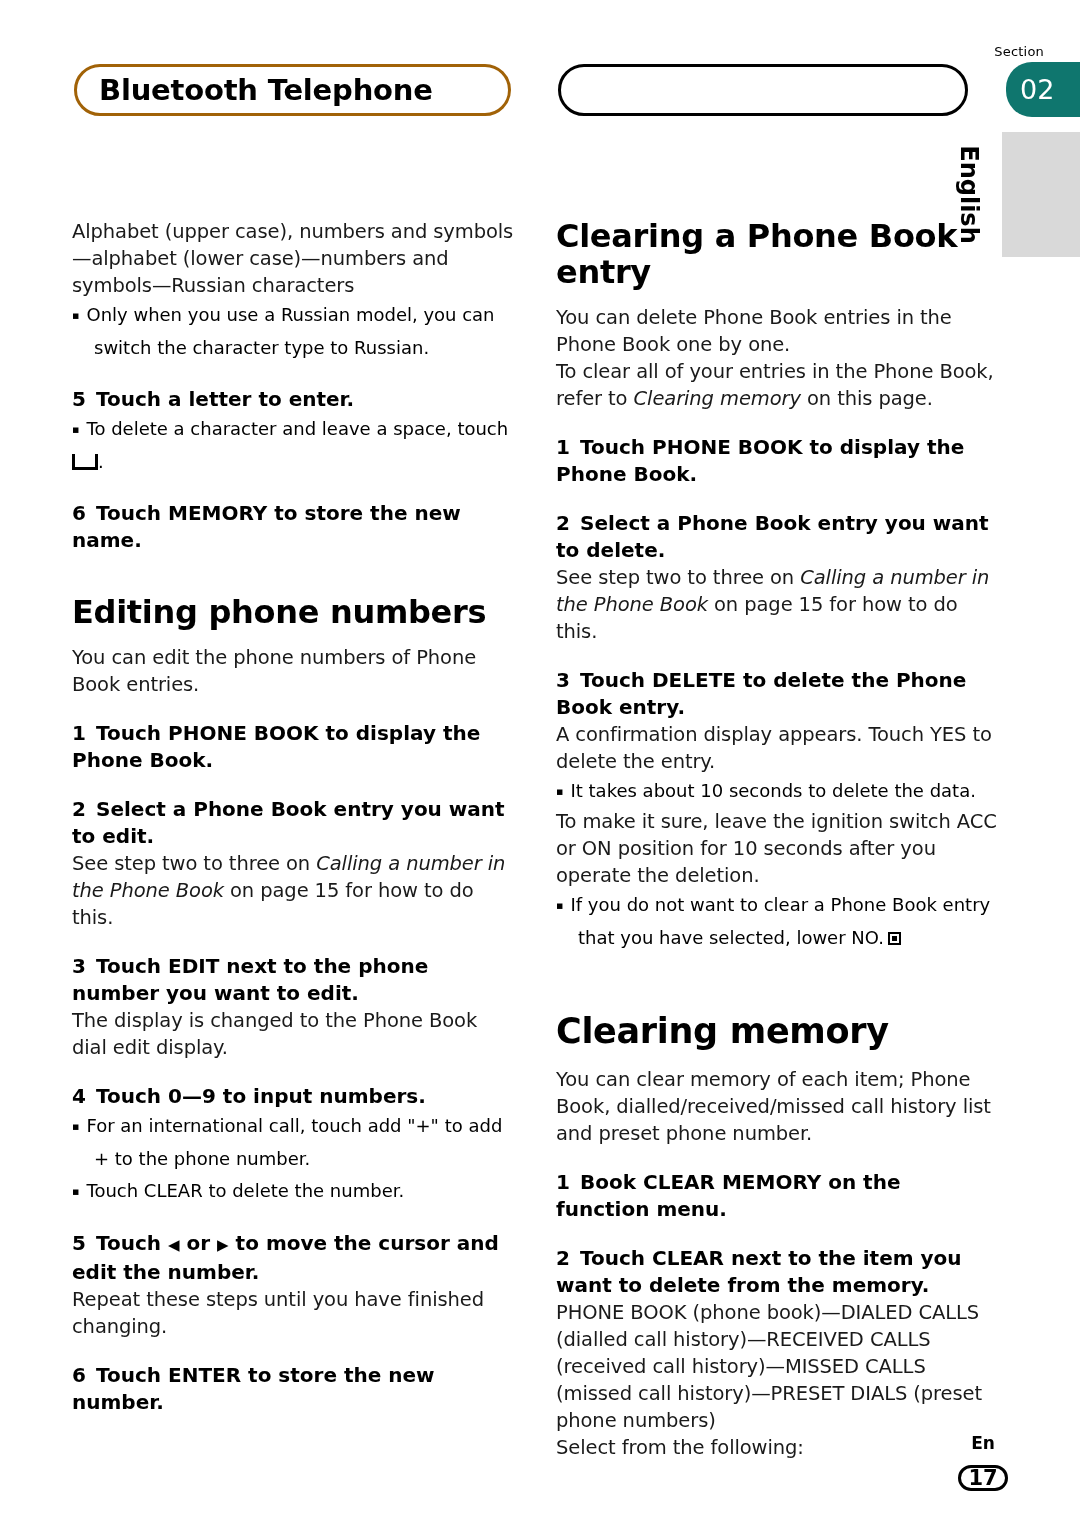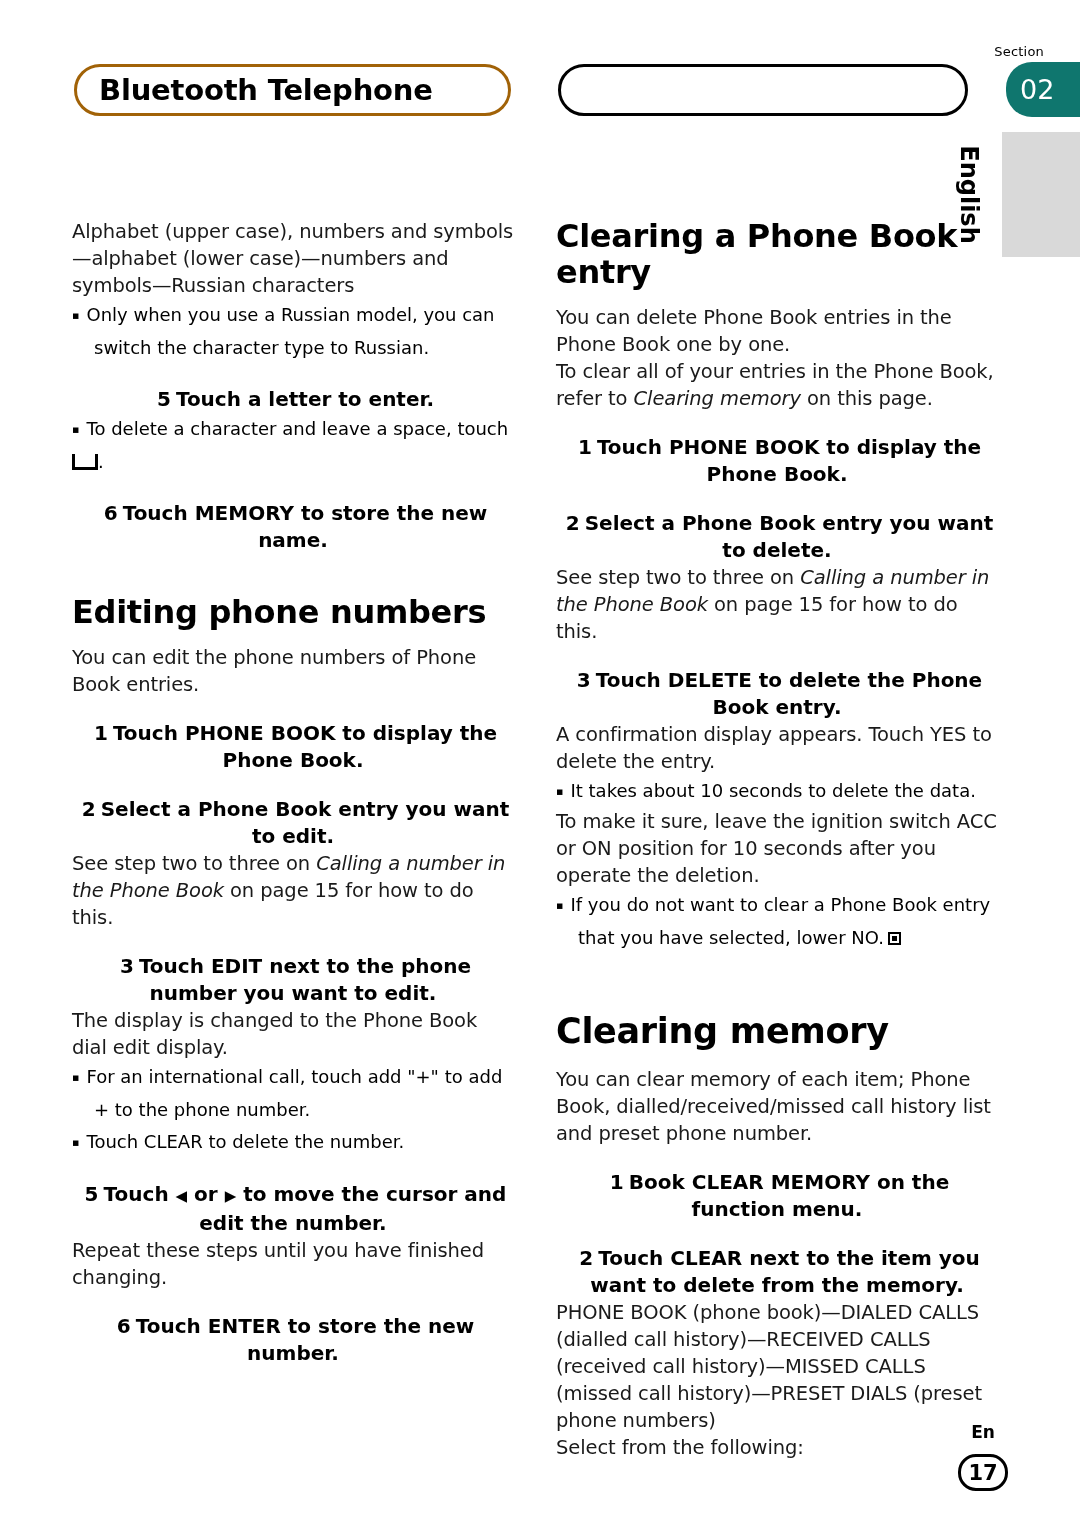--- a/index.html
+++ b/index.html
@@ -109,21 +109,20 @@
     padding-left: 22px;
   }
   .sq { font-size: 11px; vertical-align: 2px; padding-right: 7px; }
 
   .step {
     font-weight: bold;
     font-size: 20px;
     line-height: 27px;
     color: #000;
     margin-top: 22px;
-    text-align: center;
   }
   .step .num { display: inline-block; min-width: 24px; }
 
   h2.heading {
     font-family: "DejaVu Sans", sans-serif;
     font-weight: bold;
     font-size: 32px;
     line-height: 36px;
     margin: 0;
     color: #000;
@@ -171,21 +170,21 @@
   .footer {
     position: absolute;
     right: 72px; bottom: 38px;
     display: flex; align-items: center; gap: 12px; flex-direction: column;
   }
   .footer .en {
     font-weight: bold;
     font-size: 17px;
   }
   .page-circle {
-    width: 50px; height: 37px;
+    width: 50px; height: 26px;
     border: 3px solid #000;
     border-radius: 18px;
     display: flex; align-items: center; justify-content: center;
     font-weight: bold;
     font-size: 21px;
   }
 </style>
 </head>
 <body>
 
@@ -225,20 +224,21 @@
   <p class="step"><span class="num">1</span><span>Touch PHONE BOOK to display the Phone Book.</span></p>
 
   <p class="step"><span class="num">2</span><span>Select a Phone Book entry you want to edit.</span></p>
 
   <p class="body-text"><span>See step two to three on </span><em>Calling a number in the Phone Book</em><span> on page 15 for how to do this.</span></p>
 
   <p class="step"><span class="num">3</span><span>Touch EDIT next to the phone number you want to edit.</span></p>
 
   <p class="body-text">The display is changed to the Phone Book dial edit display.</p>
 
+  <p class="step"><span class="num">4</span><span>Touch 0—9 to input numbers.</span></p>
 
   <p class="bullet-line"><span class="sq">▪</span><span>For an international call, touch </span><b>add "+"</b><span> to add + to the phone number.</span></p>
 
   <p class="bullet-line"><span class="sq">▪</span><span>Touch </span><b>CLEAR</b><span> to delete the number.</span></p>
 
   <p class="step"><span class="num">5</span><span>Touch </span><span class="arrow-l">◀</span><span> or </span><span class="arrow-r">▶</span><span> to move the cursor and edit the number.</span></p>
 
   <p class="body-text">Repeat these steps until you have finished changing.</p>
 
   <p class="step"><span class="num">6</span><span>Touch ENTER to store the new number.</span></p>

